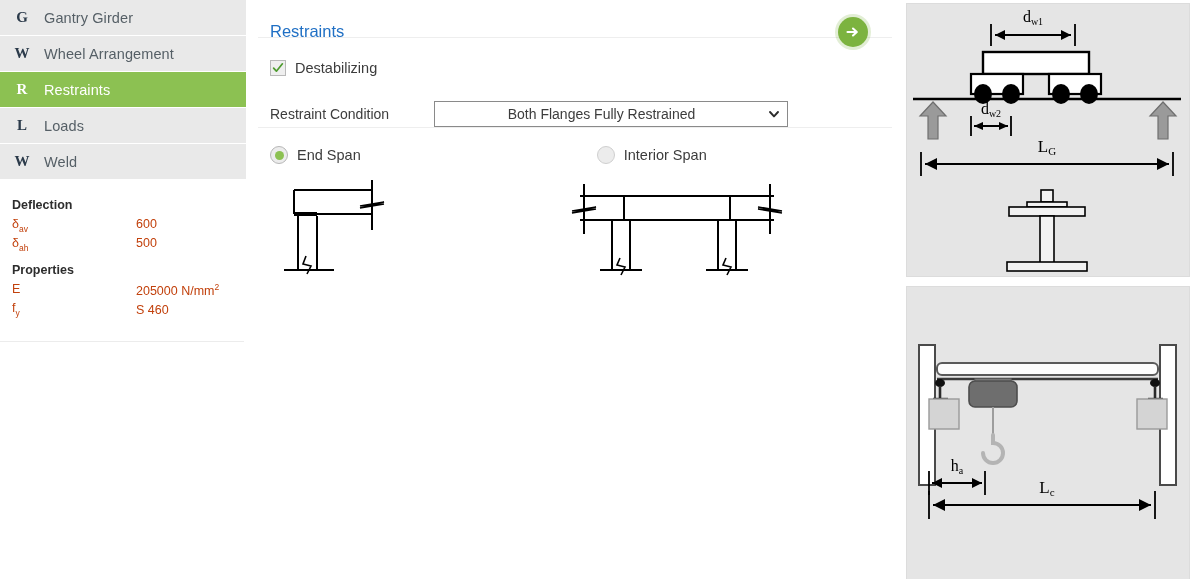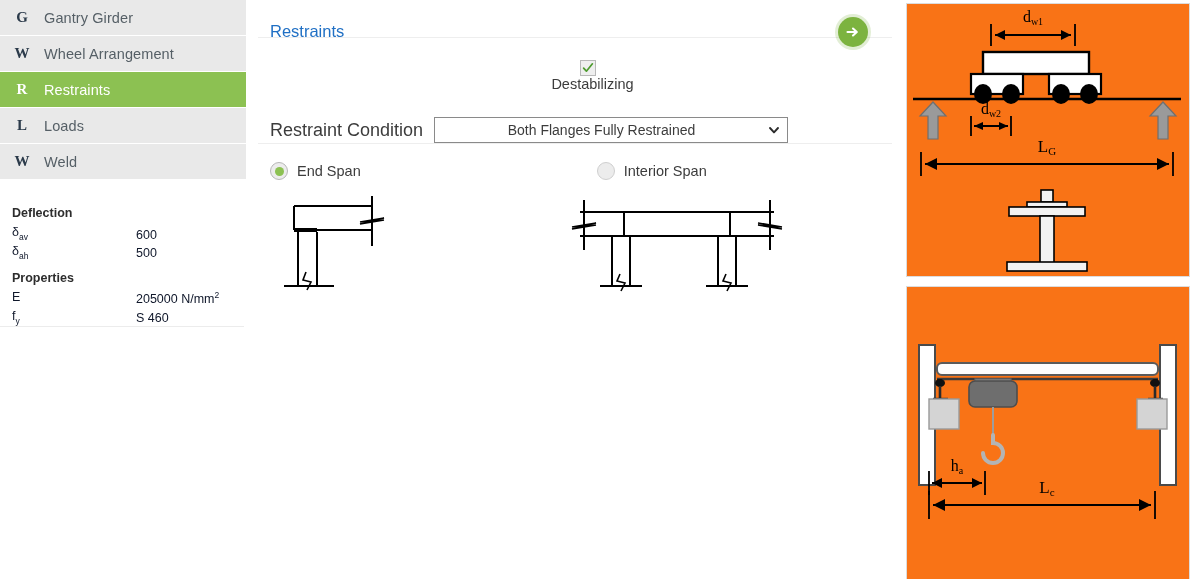--- a/index.html
+++ b/index.html
@@ -56,39 +56,38 @@
   }
   .nav-item.active .nav-letter { color: #ffffff; }
   .nav-label {
     font-size: 14.5px;
     color: #555f66;
     letter-spacing: .1px;
   }
   .nav-item.active .nav-label { color: #ffffff; }
 
   .side-info {
-    padding: 14px 0 0 0;
-    margin: 12px 0 0 0;
+    padding: 14px 0 23px 0;
+    margin: 4px 0 0 0;
     border-bottom: 1px solid #ececec;
     width: 244px;
     box-sizing: border-box;
   }
   .si-head {
     font-size: 12.5px;
     font-weight: bold;
     color: #2d2d2d;
     padding: 0 0 4px 12px;
   }
   .si-head.second { padding-top: 10px; }
   .si-row {
     display: flex;
     padding: 1px 0 1px 12px;
     font-size: 12.5px;
-    color: #0f172a;
-    align-items: flex-end;
+    color: #c2410c;
   }
   .si-key {
     width: 124px;
     flex: 0 0 124px;
   }
   .si-val { flex: 1; }
   sub { font-size: 8.5px; }
   sup { font-size: 8.5px; }
 
   
@@ -122,41 +121,41 @@
     cursor: pointer;
     box-shadow: 0 0 0 3px rgba(124,179,63,.22);
   }
   .next-btn svg { display: block; }
 
   .field-row {
     display: flex;
     align-items: center;
     padding-left: 12px;
   }
-  .cb-row { margin-top: 22px; flex-direction: column; }
+  .cb-row { margin-top: 22px; }
   .checkbox {
     width: 16px; height: 16px;
     background: #efefef;
     border: 1px solid #b9b9b9;
     display: flex;
     align-items: center;
     justify-content: center;
     cursor: pointer;
     box-sizing: border-box;
   }
   .checkbox svg { display: block; }
   .cb-label {
     margin-left: 9px;
     font-size: 14.5px;
     color: #3c3c3c;
   }
 
   .sel-row { margin-top: 25px; }
   .sel-label {
-    font-size: 18px;
+    font-size: 14px;
     color: #3c3c3c;
     width: 164px;
     flex: 0 0 164px;
   }
   .select {
     width: 354px;
     height: 26px;
     border: 1px solid #8a8a8a;
     background: #ffffff;
     display: flex;
@@ -225,21 +224,21 @@
 
   
   .right {
     width: 290px;
     flex: 0 0 290px;
     padding: 0 6px 0 0;
     box-sizing: border-box;
   }
   .fig {
     border: 1px solid #dcdcdc;
-    background: #f97316;
+    background: #e5e5e5;
     box-sizing: border-box;
     margin: 3px 0 0 0;
   }
   .fig-top { height: 274px; }
   .fig-bot { height: 358px; margin-top: 9px; }
   .fig svg { display: block; }
 </style>
 </head>
 <body>
 

